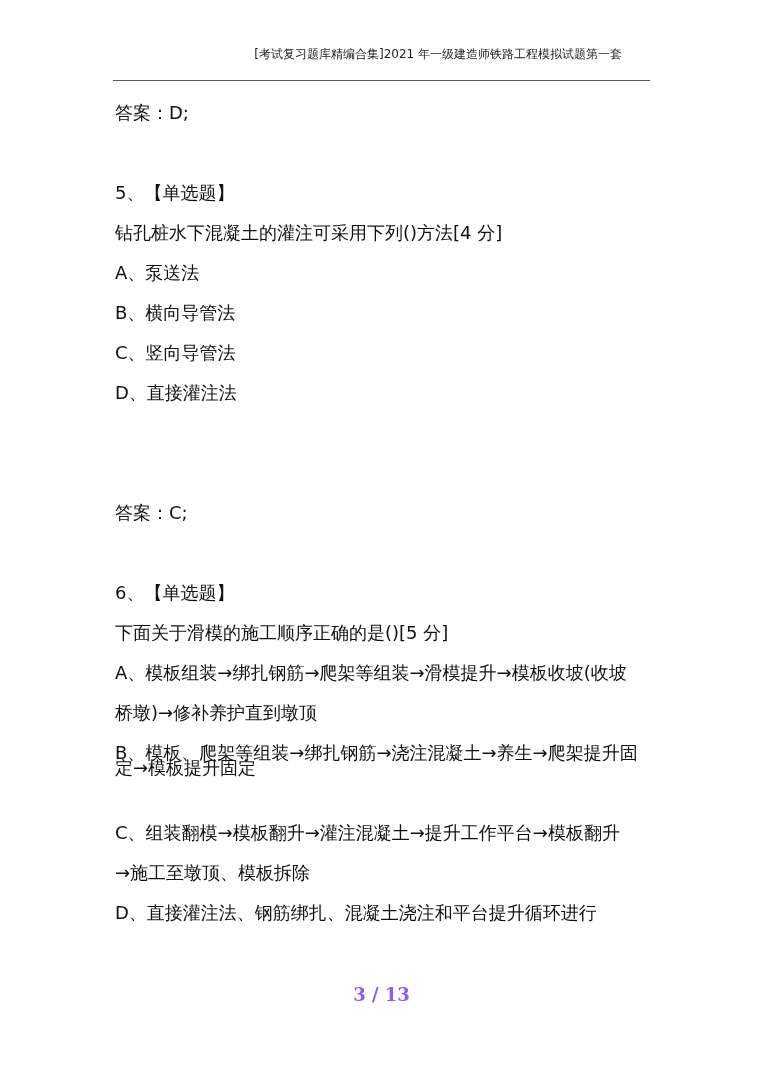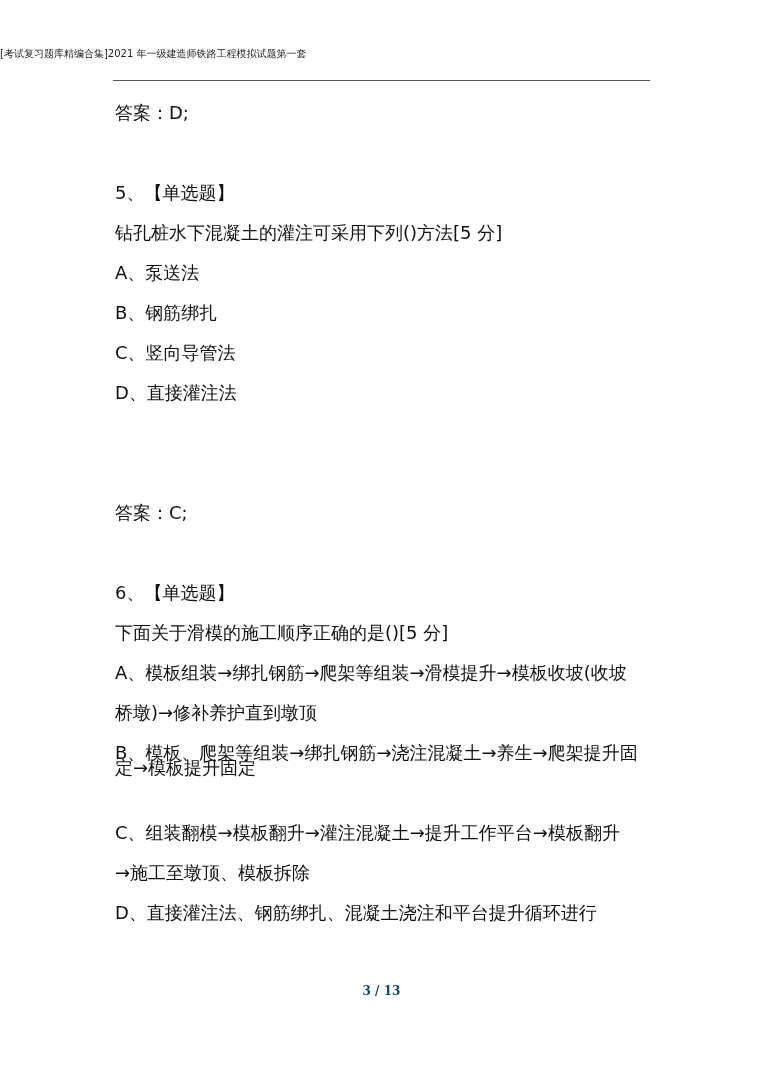--- a/index.html
+++ b/index.html
@@ -3,50 +3,50 @@
 <meta charset="utf-8">
 <style>
   html, body { margin: 0; padding: 0; background: #ffffff; }
   body {
     width: 763px; height: 1080px; position: relative; overflow: hidden;
     font-family: "DejaVu Sans", "Liberation Sans", sans-serif;
     color: #111111;
   }
   .header {
     position: absolute; left: 0; top: 44px; width: 622px;
-    text-align: left; font-size: 10px; color: #222;
+    text-align: right; font-size: 12px; color: #222;
     line-height: 20px;
   }
   .header-rule {
     position: absolute; left: 113px; top: 80px; width: 537px; height: 1px;
     background: #555;
   }
   .line {
     position: absolute; left: 115px; font-size: 18px; line-height: 24px;
     white-space: nowrap; color: #111;
   }
   .footer {
     position: absolute; left: 0; top: 984px; width: 763px;
-    text-align: center; font-size: 12px; font-weight: bold; color: #0c4a6e;
+    text-align: center; font-size: 18px; font-weight: bold; color: #8b5cf6;
     font-family: "DejaVu Serif", "Liberation Serif", serif;
   }
 </style>
 </head>
 <body>
 
 <div class="header">[考试复习题库精编合集]2021 年一级建造师铁路工程模拟试题第一套</div>
 <div class="header-rule"></div>
 
 <div class="line" style="top:101px">答案：D;</div>
 
 <div>
   <div class="line" style="top:181px">5、【单选题】</div>
-  <div class="line" style="top:221px">钻孔桩水下混凝土的灌注可采用下列()方法[5 分]</div>
+  <div class="line" style="top:221px">钻孔桩水下混凝土的灌注可采用下列()方法[4 分]</div>
   <div class="line" style="top:261px">A、泵送法</div>
-  <div class="line" style="top:301px">B、钢筋绑扎</div>
+  <div class="line" style="top:301px">B、横向导管法</div>
   <div class="line" style="top:341px">C、竖向导管法</div>
   <div class="line" style="top:381px">D、直接灌注法</div>
   <div class="line" style="top:501px">答案：C;</div>
 </div>
 
 <div>
   <div class="line" style="top:581px">6、【单选题】</div>
   <div class="line" style="top:621px">下面关于滑模的施工顺序正确的是()[5 分]</div>
   <div class="line" style="top:661px">A、模板组装→绑扎钢筋→爬架等组装→滑模提升→模板收坡(收坡</div>
   <div class="line" style="top:701px">桥墩)→修补养护直到墩顶</div>

